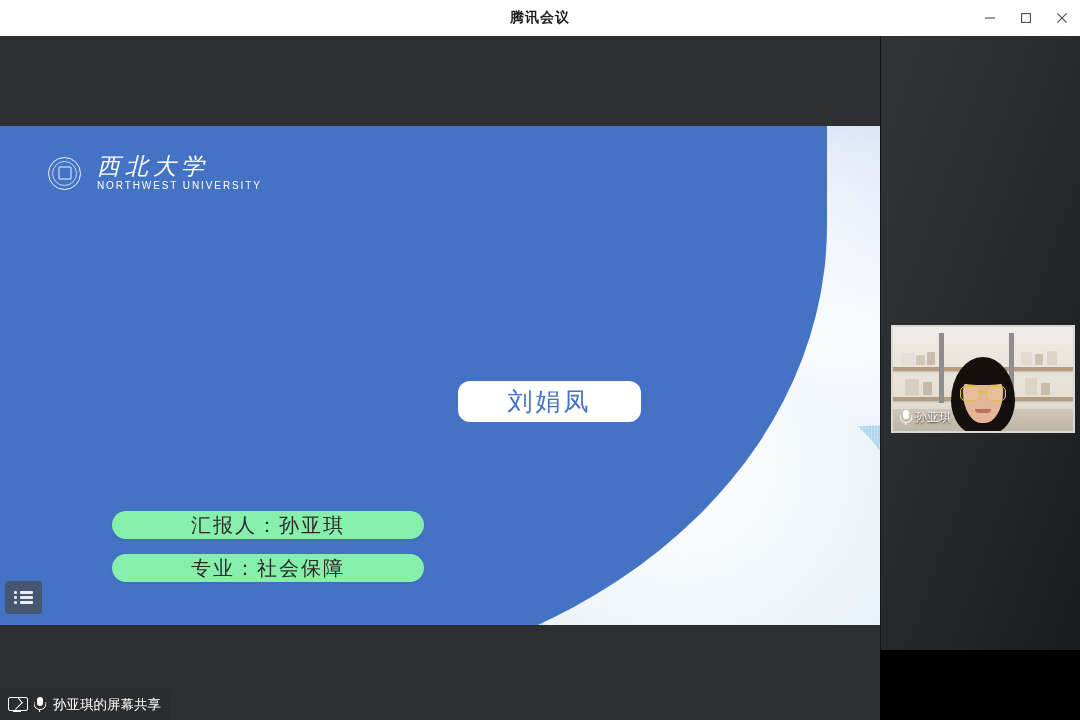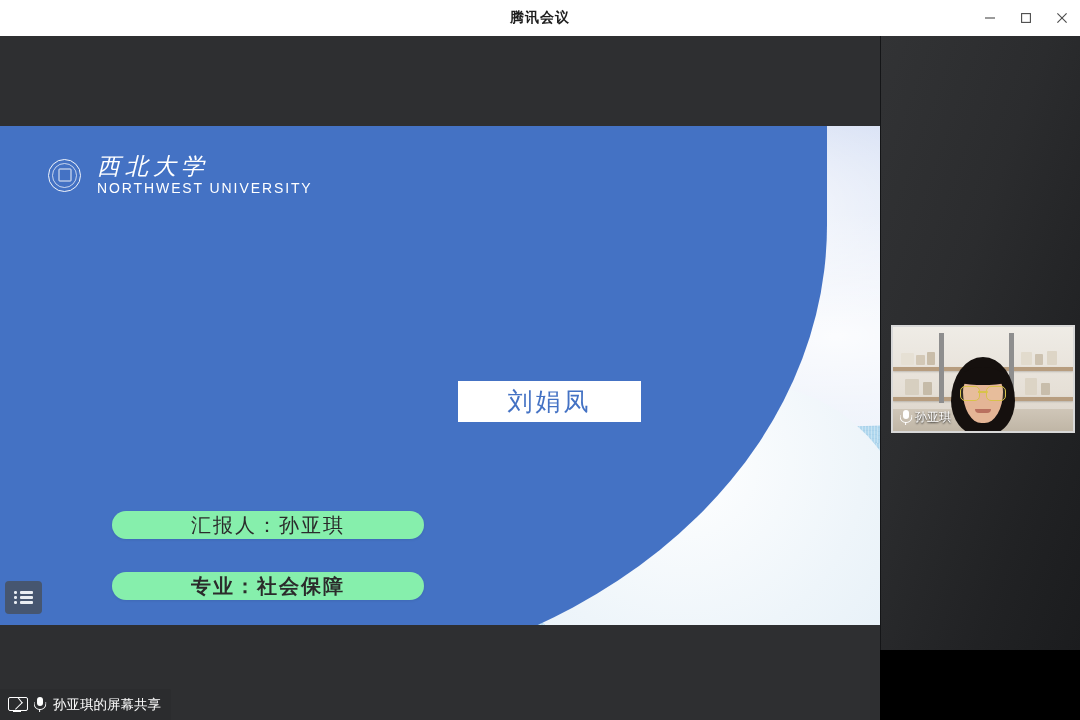--- a/index.html
+++ b/index.html
@@ -206,21 +206,21 @@
   .logo-cn {
     font-family: "Liberation Serif", "DejaVu Serif", serif;
     font-size: 23px;
     color: #ffffff;
     letter-spacing: 5px;
     font-style: italic;
     font-weight: 400;
     white-space: nowrap;
   }
   .logo-en {
-    font-size: 14px;
+    font-size: 10px;
     color: #ffffff;
     letter-spacing: 1.9px;
     margin-top: 3px;
     white-space: nowrap;
   }
 
   
   .slide-title {
     position: absolute;
     left: 132px; top: 244px;
@@ -233,20 +233,21 @@
   }
   
   .author-box {
     position: absolute;
     left: 458px; top: 255px;
     width: 183px; height: 41px;
     background: #ffffff;
     display: flex;
     align-items: center;
     justify-content: center;
+    border-radius: 12px;
   }
   .author-box span {
     font-family: "Liberation Serif", "DejaVu Serif", serif;
     font-size: 25px;
     color: #4472c4;
     letter-spacing: 3px;
   }
   
   .pill {
     position: absolute;
@@ -259,21 +260,21 @@
     justify-content: center;
     box-shadow: 0 1px 3px rgba(0,0,0,0.08);
   }
   .pill span {
     font-family: "Liberation Serif", "DejaVu Serif", serif;
     font-size: 20px;
     color: #2b2b2b;
     letter-spacing: 2px;
   }
   #pill-presenter { top: 385px; }
-  #pill-major { top: 446px; font-weight: bold; }
+  #pill-major { top: 428px; }
 
   
   .slide-menu-btn {
     position: absolute;
     left: 5px; top: 455px;
     width: 37px; height: 33px;
     background: rgba(70,78,88,0.78);
     border-radius: 4px;
     display: flex;
     align-items: center;

